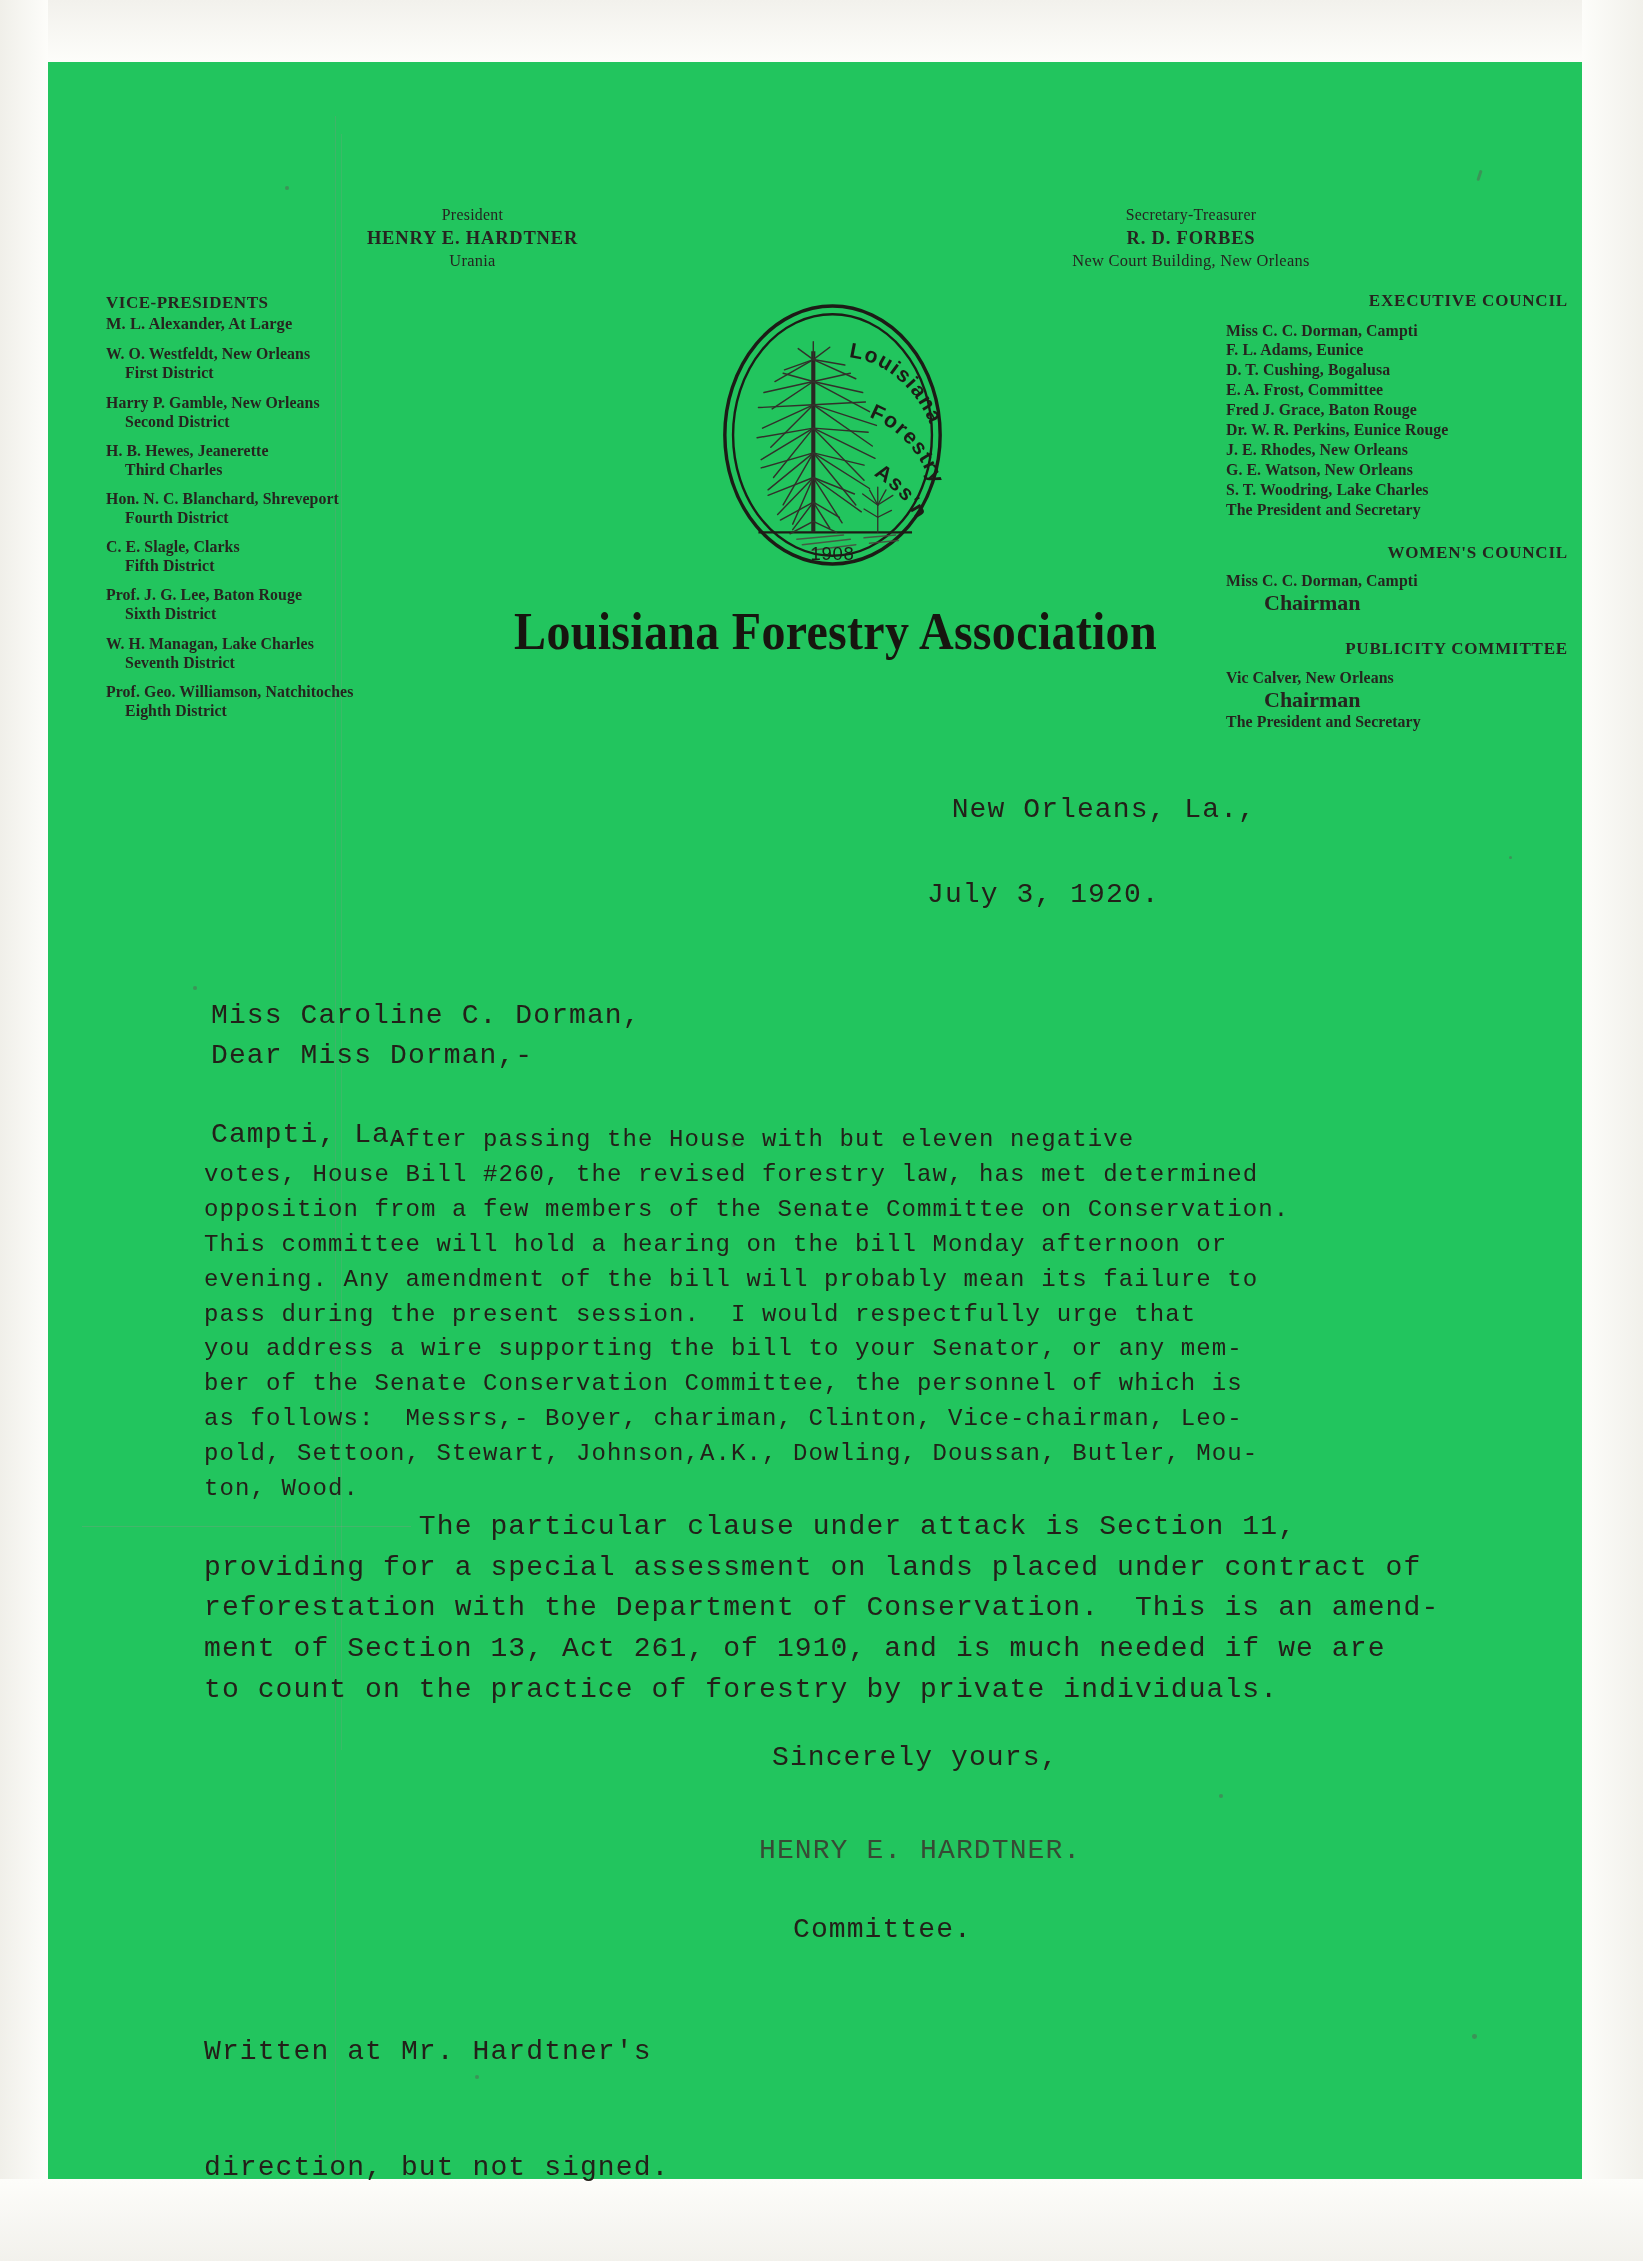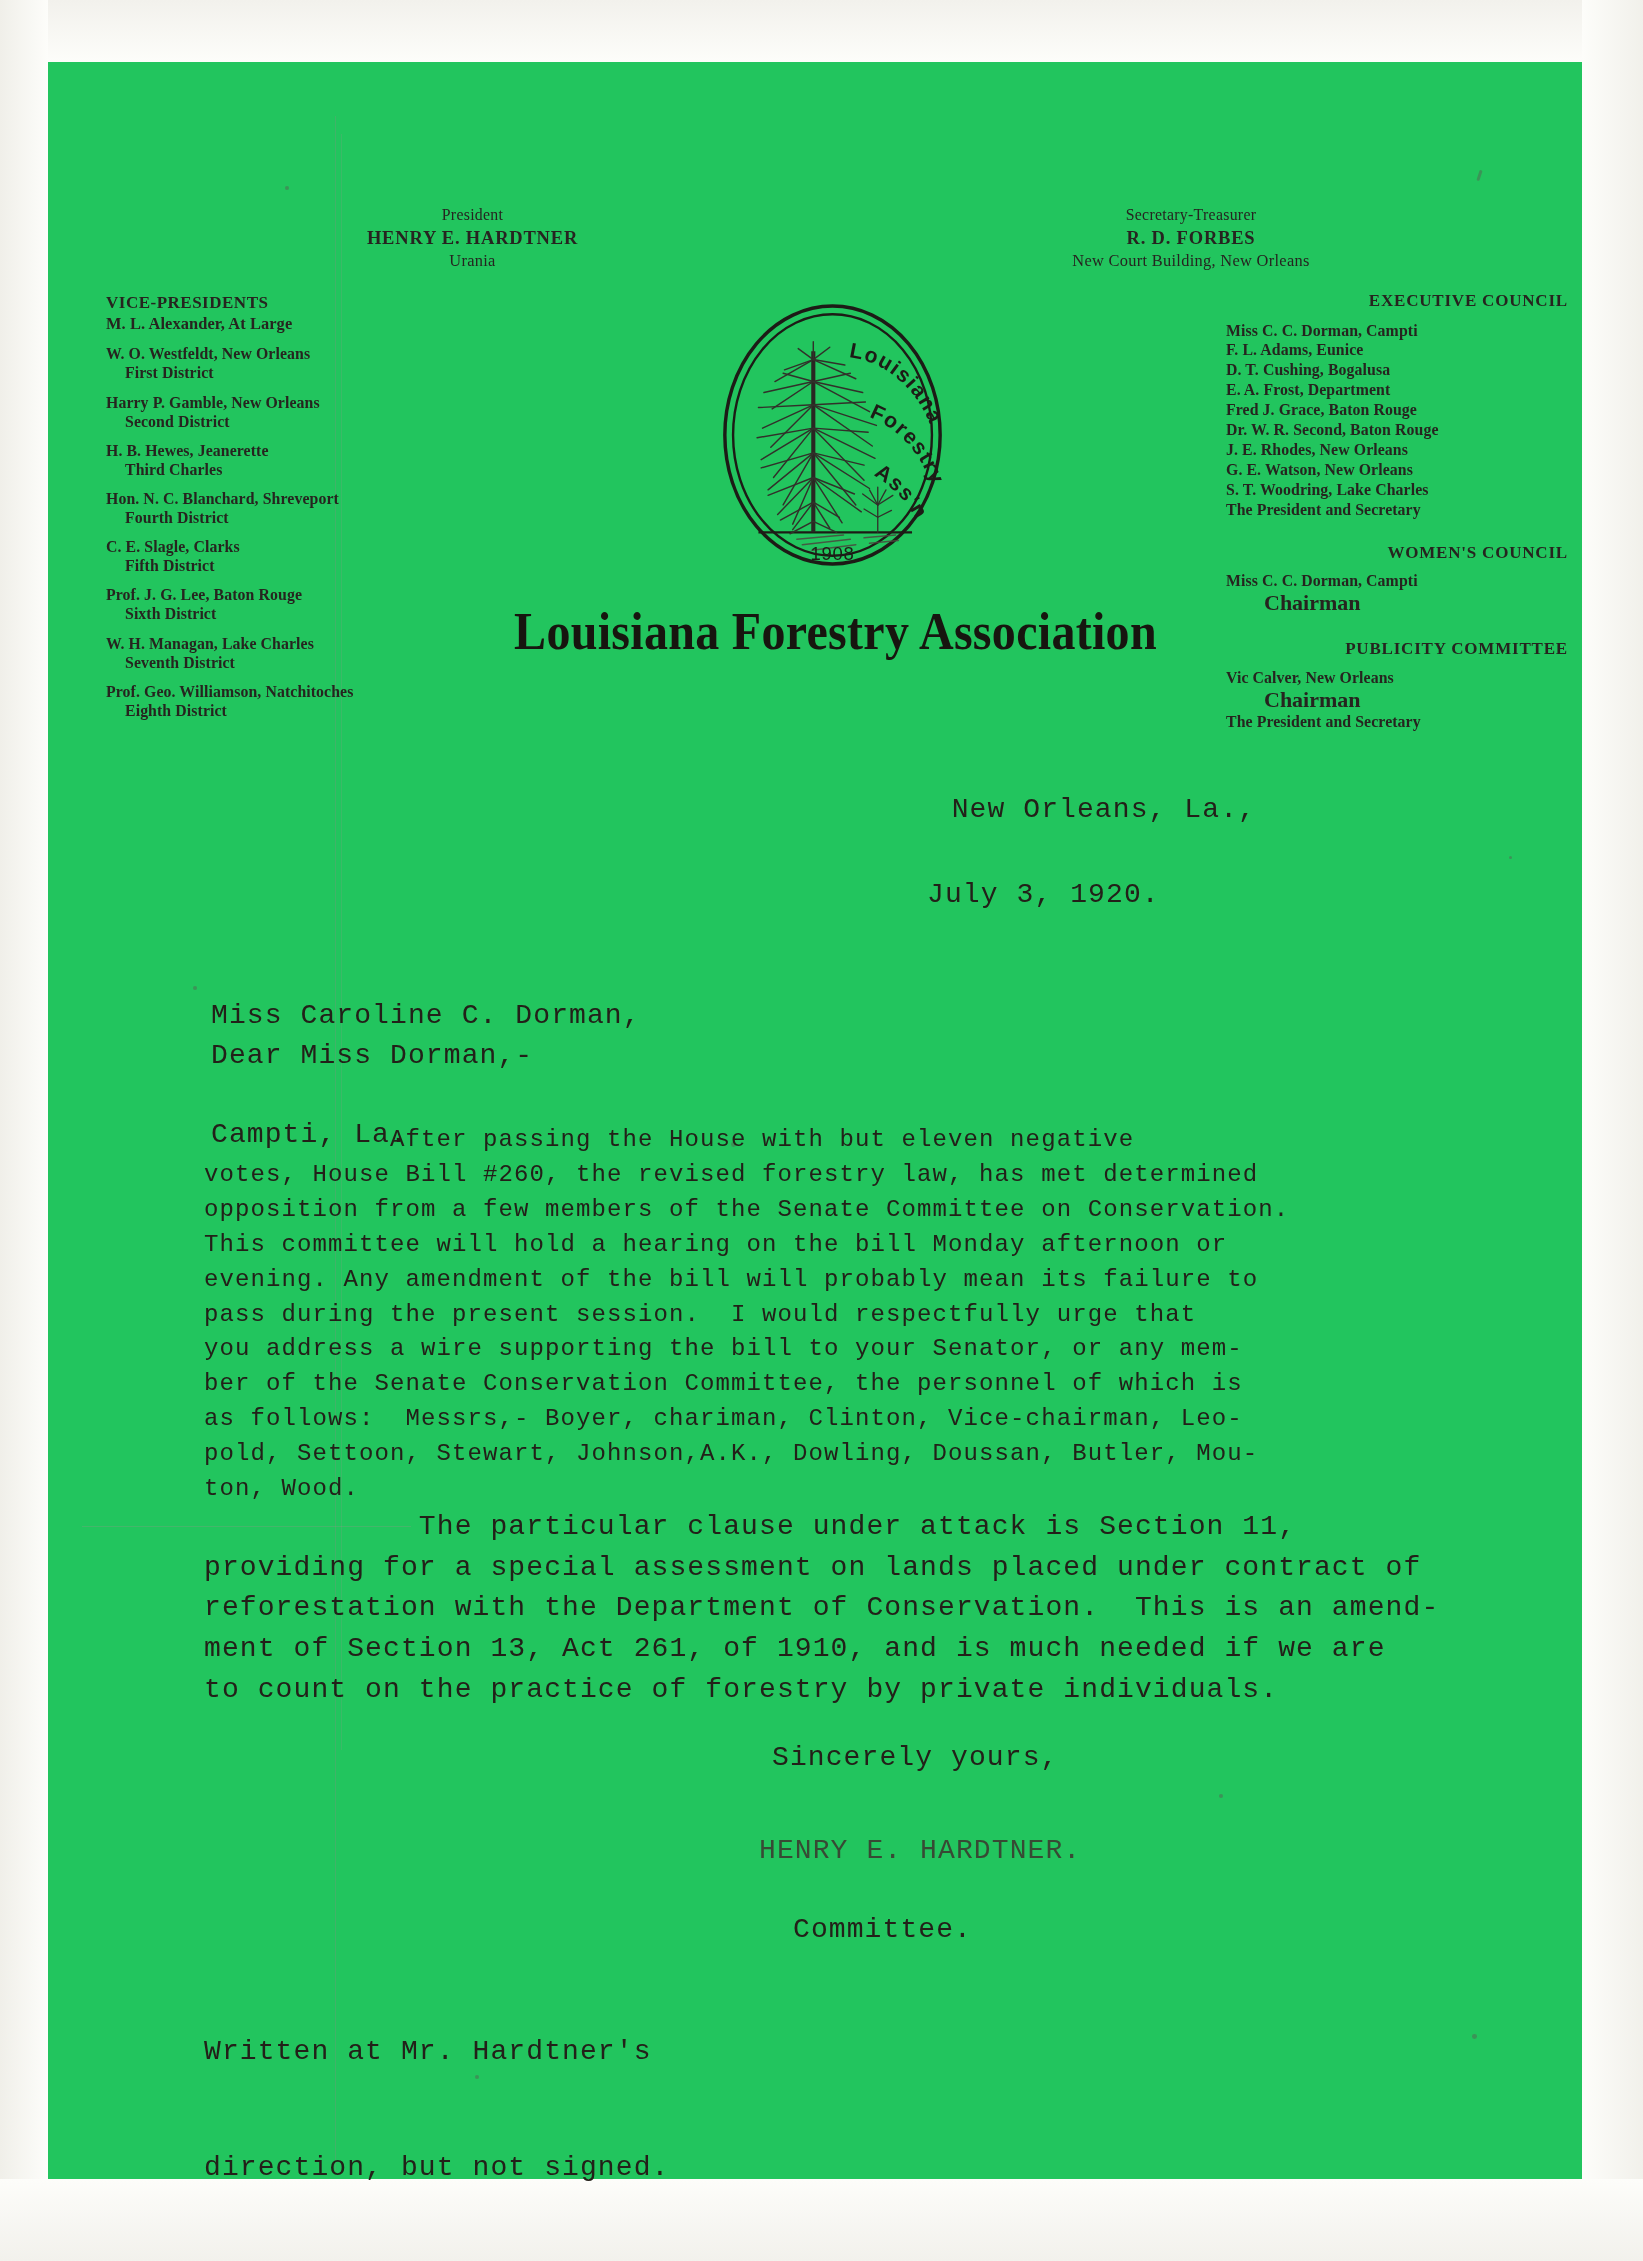--- a/index.html
+++ b/index.html
@@ -443,23 +443,23 @@
         <text x="180" y="392" text-anchor="middle" fill="#1d1b16" font-family="Liberation Sans, sans-serif" font-size="27" letter-spacing="1">1908</text>
       </svg>
     </div>
 
     <div id="council-column">
       <div class="rc-head">EXECUTIVE COUNCIL</div>
       <div class="rc-list">
         <div class="rc-item">Miss C. C. Dorman, Campti</div>
         <div class="rc-item">F. L. Adams, Eunice</div>
         <div class="rc-item">D. T. Cushing, Bogalusa</div>
-        <div class="rc-item">E. A. Frost, Department</div>
+        <div class="rc-item">E. A. Frost, Committee</div>
         <div class="rc-item">Fred J. Grace, Baton Rouge</div>
-        <div class="rc-item">Dr. W. R. Second, Baton Rouge</div>
+        <div class="rc-item">Dr. W. R. Perkins, Eunice Rouge</div>
         <div class="rc-item">J. E. Rhodes, New Orleans</div>
         <div class="rc-item">G. E. Watson, New Orleans</div>
         <div class="rc-item">S. T. Woodring, Lake Charles</div>
         <div class="rc-item">The President and Secretary</div>
       </div>
 
       <div class="rc-gap"></div>
 
       <div class="rc-head">WOMEN'S COUNCIL</div>
       <div class="rc-person">Miss C. C. Dorman, Campti</div>

